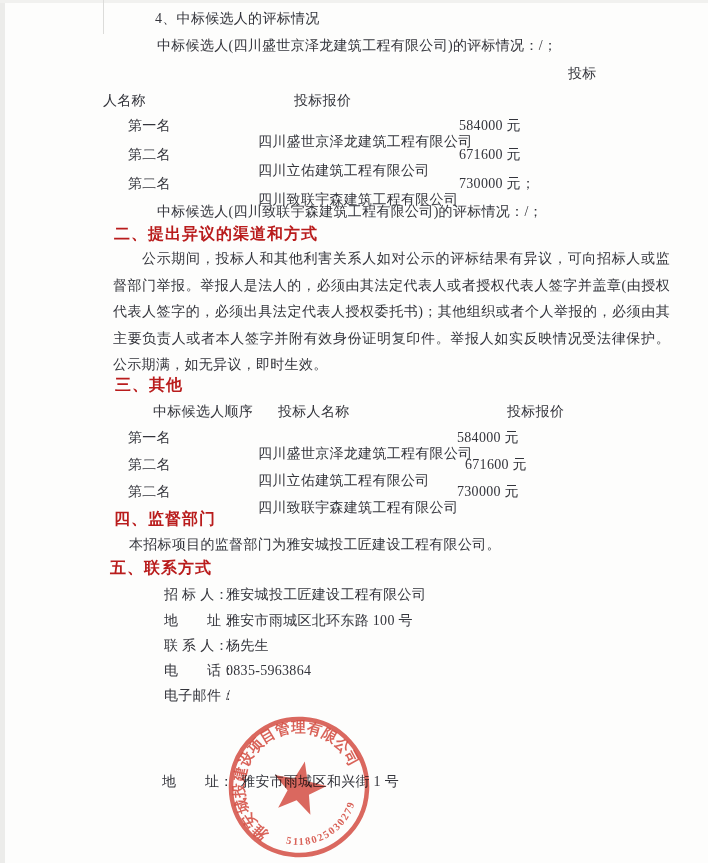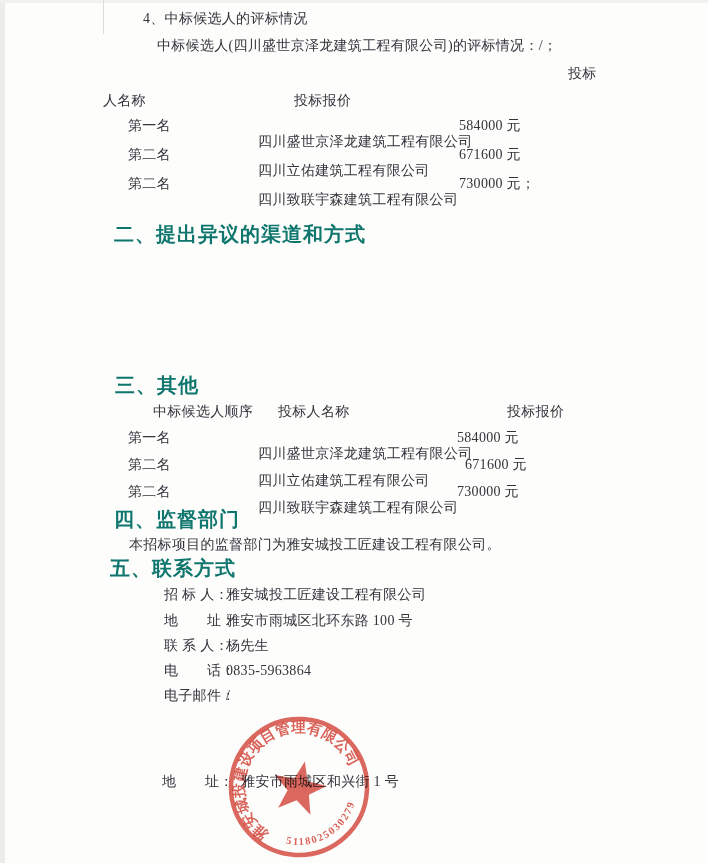--- a/index.html
+++ b/index.html
@@ -14,21 +14,21 @@
     font-size:14px;
     letter-spacing:0.3px;
   }
   .edge-left{position:absolute;left:0;top:0;width:5px;height:863px;background:#ececea;}
   .edge-top{position:absolute;left:0;top:0;width:708px;height:3px;background:#f1f1ef;}
   .scan-line{position:absolute;left:103px;top:0;width:1px;height:34px;background:#dcdcda;}
   .ln{position:absolute;white-space:pre;line-height:18px;}
   .heading{
     position:absolute;white-space:pre;
     font-family:"Liberation Sans","DejaVu Sans",sans-serif;
-    font-weight:700;font-size:20px;color:#0f766e;letter-spacing:1px;line-height:20px;text-align:right;
+    font-weight:700;font-size:16px;color:#b91c1c;letter-spacing:1px;line-height:20px;text-align:right;
   }
   .para{
     position:absolute;left:113px;top:246px;width:557px;
     text-align:justify;text-indent:29px;
     line-height:26.5px;font-size:14px;color:#33343b;
   }
   .trow{position:absolute;left:12px;top:0;width:708px;height:19px;}
   .c-rank{position:absolute;left:116px;white-space:pre;}
   .c-co{position:absolute;left:246px;white-space:pre;margin-top:16px;}
   .c-price{position:absolute;left:447px;white-space:pre;}
@@ -44,21 +44,21 @@
   .stamp text{font-family:"Liberation Serif","DejaVu Serif",serif;}
 </style>
 </head>
 <body>
 
 <div class="page">
   <div class="edge-left"></div>
   <div class="edge-top"></div>
   <div class="scan-line"></div>
 
-  <div class="ln" style="left:143px;top:10px">4、中标候选人的评标情况</div>
+  <div class="ln" style="left:155px;top:10px">4、中标候选人的评标情况</div>
   <div class="ln" style="left:157px;top:37px">中标候选人(四川盛世京泽龙建筑工程有限公司)的评标情况：/；</div>
   <div class="ln" style="left:568px;top:65px">投标</div>
   <div class="ln" style="left:103px;top:92px">人名称</div>
   <div class="ln" style="left:294px;top:92px">投标报价</div>
 
   <div class="trow" style="top:117px">
     <span class="c-rank">第一名</span>
     <span class="c-co">四川盛世京泽龙建筑工程有限公司</span>
     <span class="c-price">584000 元</span>
   </div>
@@ -66,22 +66,24 @@
     <span class="c-rank">第二名</span>
     <span class="c-co">四川立佑建筑工程有限公司</span>
     <span class="c-price">671600 元</span>
   </div>
   <div class="trow" style="top:175px">
     <span class="c-rank">第二名</span>
     <span class="c-co">四川致联宇森建筑工程有限公司</span>
     <span class="c-price">730000 元；</span>
   </div>
 
+  <div class="ln" style="left:157px;top:203px">中标候选人(四川致联宇森建筑工程有限公司)的评标情况：/；</div>
 
   <div class="heading" style="left:114px;top:224px">二、提出异议的渠道和方式</div>
+  <div class="para">公示期间，投标人和其他利害关系人如对公示的评标结果有异议，可向招标人或监督部门举报。举报人是法人的，必须由其法定代表人或者授权代表人签字并盖章(由授权代表人签字的，必须出具法定代表人授权委托书)；其他组织或者个人举报的，必须由其主要负责人或者本人签字并附有效身份证明复印件。举报人如实反映情况受法律保护。公示期满，如无异议，即时生效。</div>
 
   <div class="heading" style="left:115px;top:375px">三、其他</div>
   <div class="trow" style="top:403px">
     <span class="h-order">中标候选人顺序</span>
     <span class="h-name">投标人名称</span>
     <span class="h-price">投标报价</span>
   </div>
   <div class="trow" style="top:429px">
     <span class="c-rank">第一名</span>
     <span class="c-co">四川盛世京泽龙建筑工程有限公司</span>

